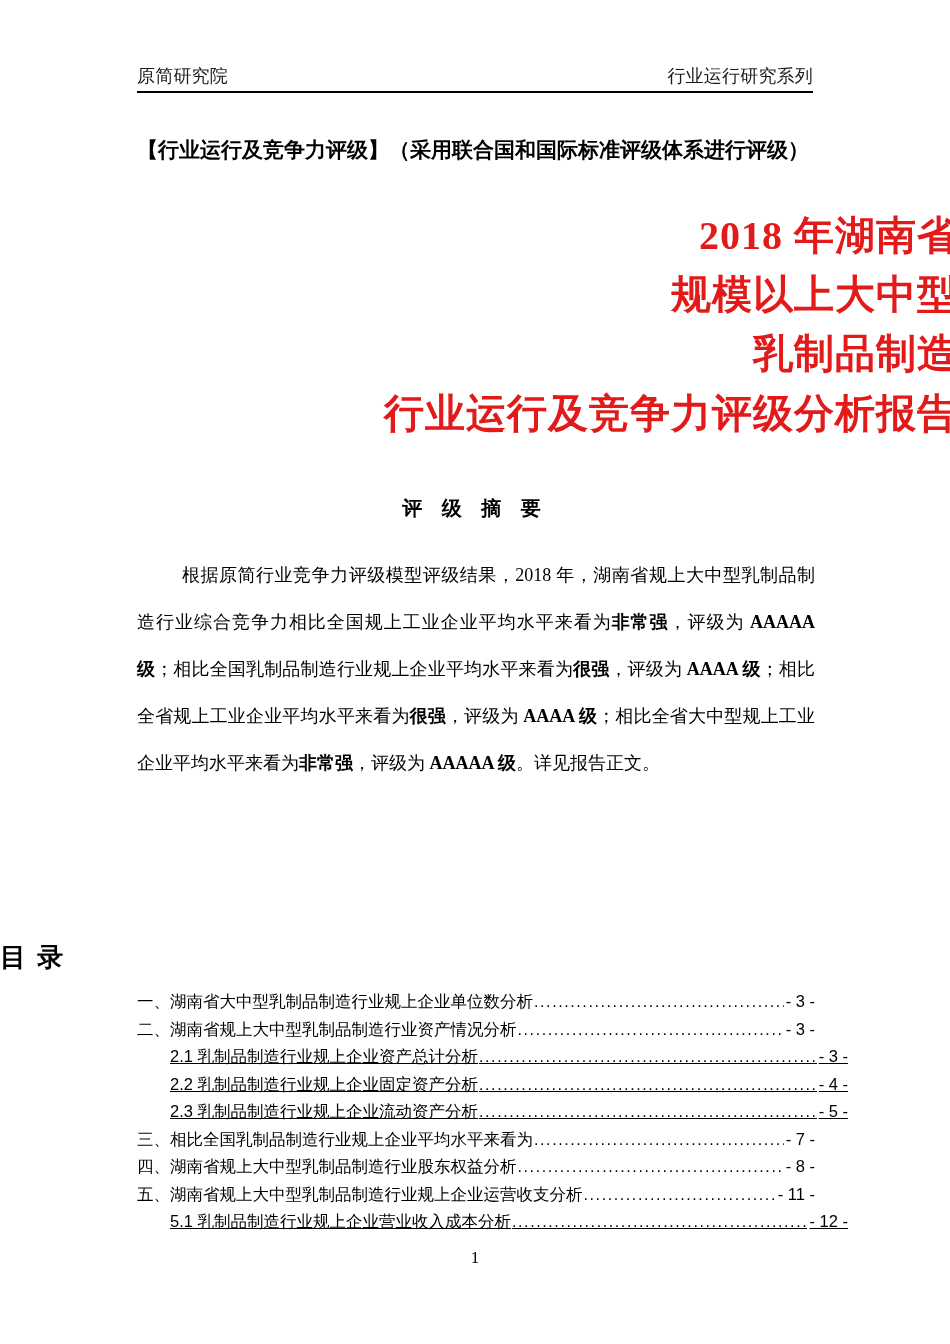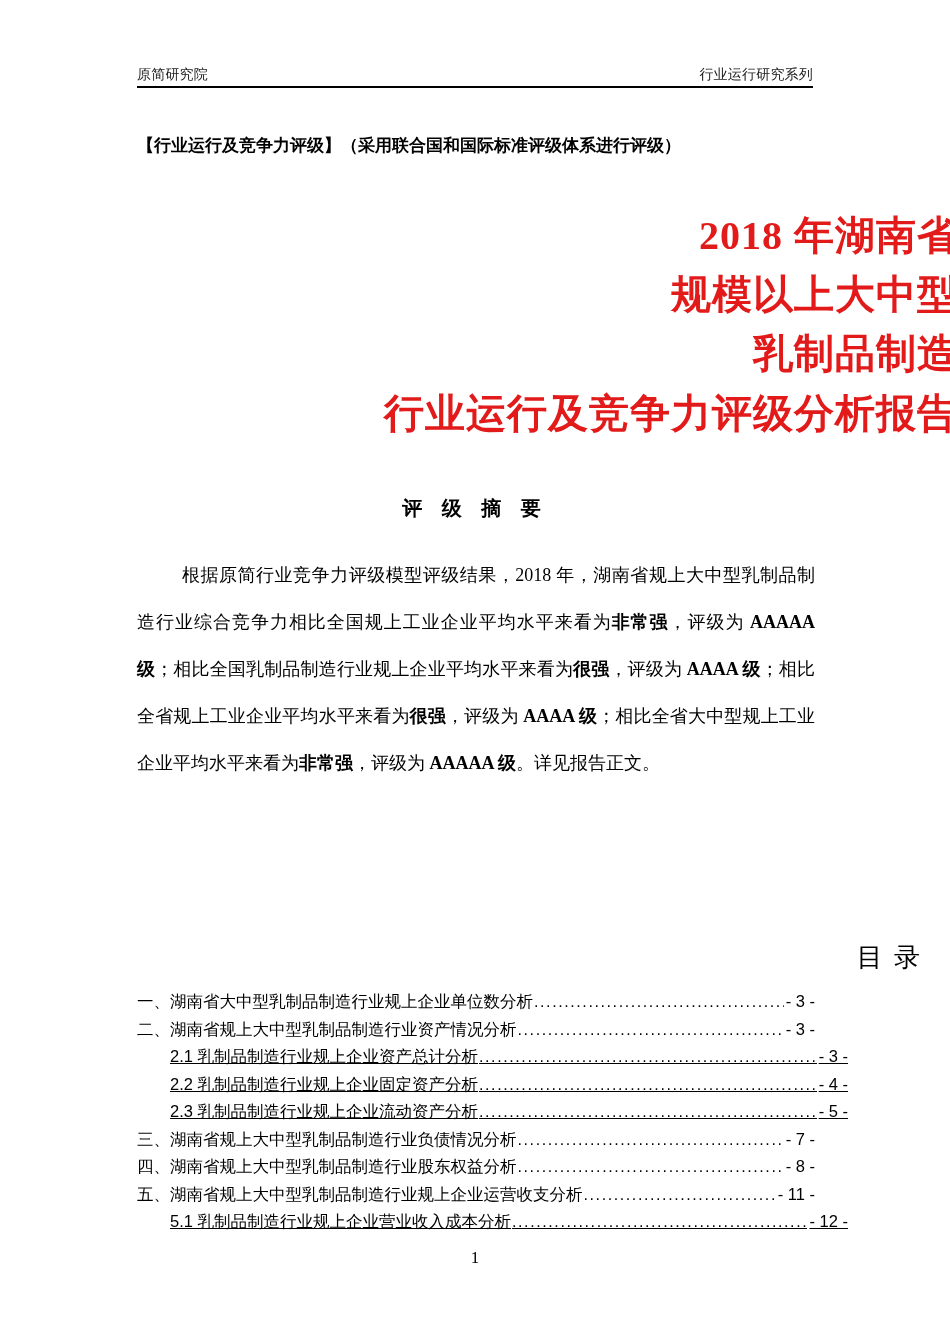--- a/index.html
+++ b/index.html
@@ -24,39 +24,39 @@
   
   .doc-header {
     position: absolute;
     left: 137px;
     top: 66px;
     width: 676px;
     display: flex;
     justify-content: space-between;
     align-items: flex-end;
     font-family: "Liberation Sans", "DejaVu Sans", sans-serif;
-    font-size: 14px;
+    font-size: 18px;
     line-height: 1.15;
     letter-spacing: 0.2px;
     color: #1a1a1a;
     padding-bottom: 4px;
     border-bottom: 2.2px solid #000000;
     box-sizing: border-box;
   }
   .doc-header .hdr-left,
   .doc-header .hdr-right { white-space: nowrap; }
 
   
   .tagline {
     position: absolute;
     left: 137px;
     top: 136px;
     width: 700px;
-    font-family: Liberation Mono, monospace;
-    font-size: 17px;
+    font-family: Liberation Sans, sans-serif;
+    font-size: 21px;
     font-weight: bold;
     line-height: 1.3;
     white-space: nowrap;
     letter-spacing: 0px;
   }
 
   
   .title-block {
     position: absolute;
     left: 8px;
@@ -104,23 +104,23 @@
     color: #000000;
   }
   .summary-body b { font-weight: bold; }
 
   
   .toc-heading {
     position: absolute;
     left: 0;
     top: 940px;
     width: 922px;
-    text-align: right;
-    font-family: "Liberation Sans", "DejaVu Sans", sans-serif;
-    font-weight: normal;
+    text-align: left;
+    font-family: "Liberation Sans", "DejaVu Sans", sans-serif;
+    font-weight: bold;
     font-size: 26px;
     letter-spacing: 2px;
     color: #000000;
   }
 
   
   .toc {
     position: absolute;
     left: 137px;
     top: 988px;
@@ -207,21 +207,21 @@
         <span class="toc-title">2.2 乳制品制造行业规上企业固定资产分析</span>
         <span class="toc-dots">........................................................................................................................................................................................................</span>
         <span class="toc-page">- 4 -</span>
       </div>
       <div class="toc-entry level-2">
         <span class="toc-title">2.3 乳制品制造行业规上企业流动资产分析</span>
         <span class="toc-dots">........................................................................................................................................................................................................</span>
         <span class="toc-page">- 5 -</span>
       </div>
       <div class="toc-entry">
-        <span class="toc-title">三、湖南省规上大中型乳制品制造行业负债情况分析</span>
+        <span class="toc-title">三、相比全国乳制品制造行业规上企业平均水平来看为</span>
         <span class="toc-dots">........................................................................................................................................................................................................</span>
         <span class="toc-page">- 7 -</span>
       </div>
       <div class="toc-entry">
         <span class="toc-title">四、湖南省规上大中型乳制品制造行业股东权益分析</span>
         <span class="toc-dots">........................................................................................................................................................................................................</span>
         <span class="toc-page">- 8 -</span>
       </div>
       <div class="toc-entry">
         <span class="toc-title">五、湖南省规上大中型乳制品制造行业规上企业运营收支分析</span>

